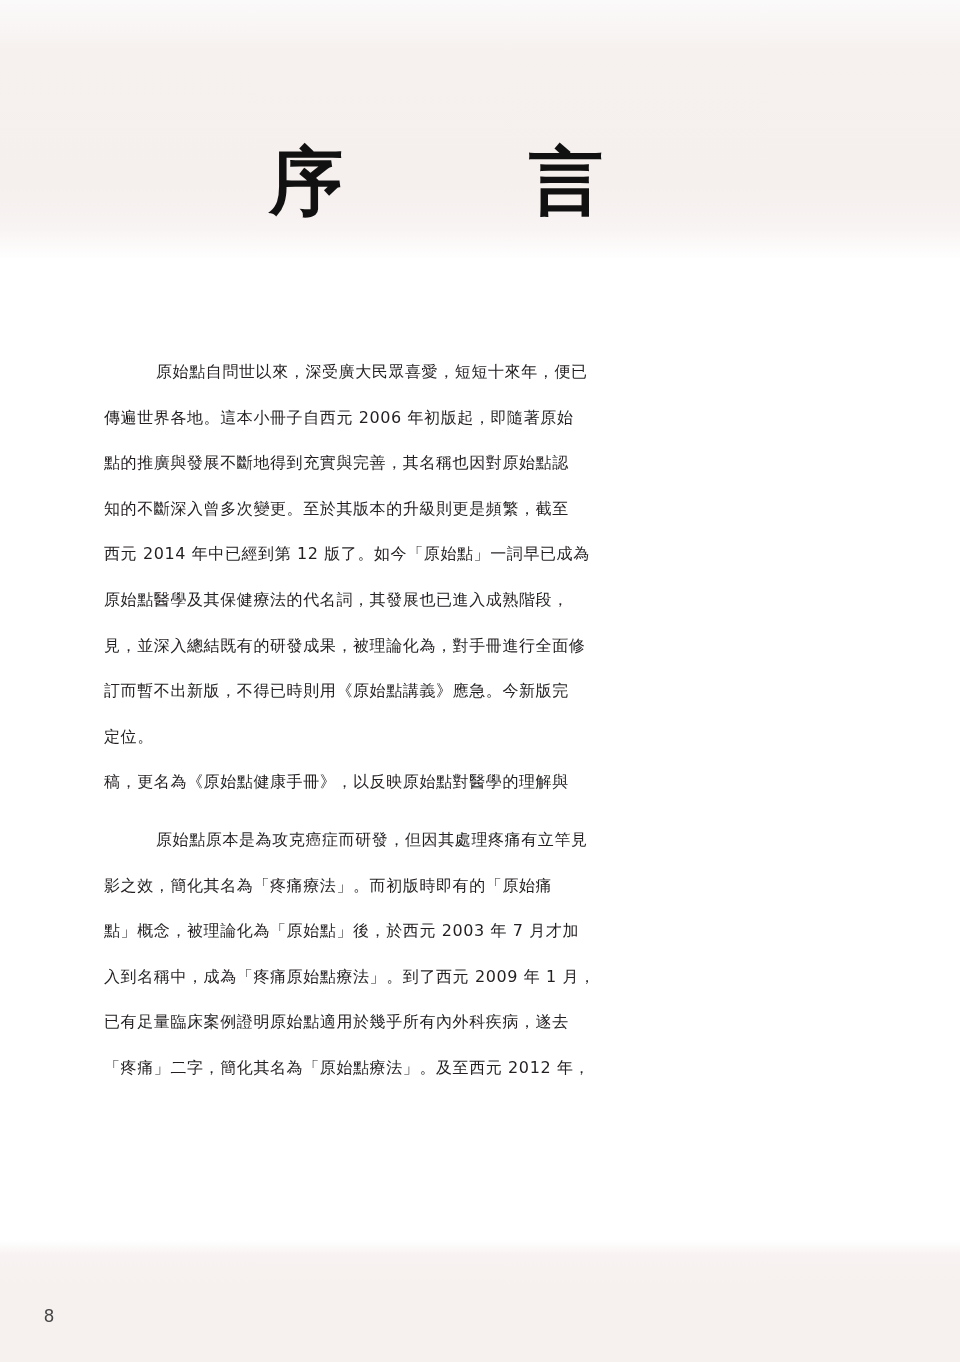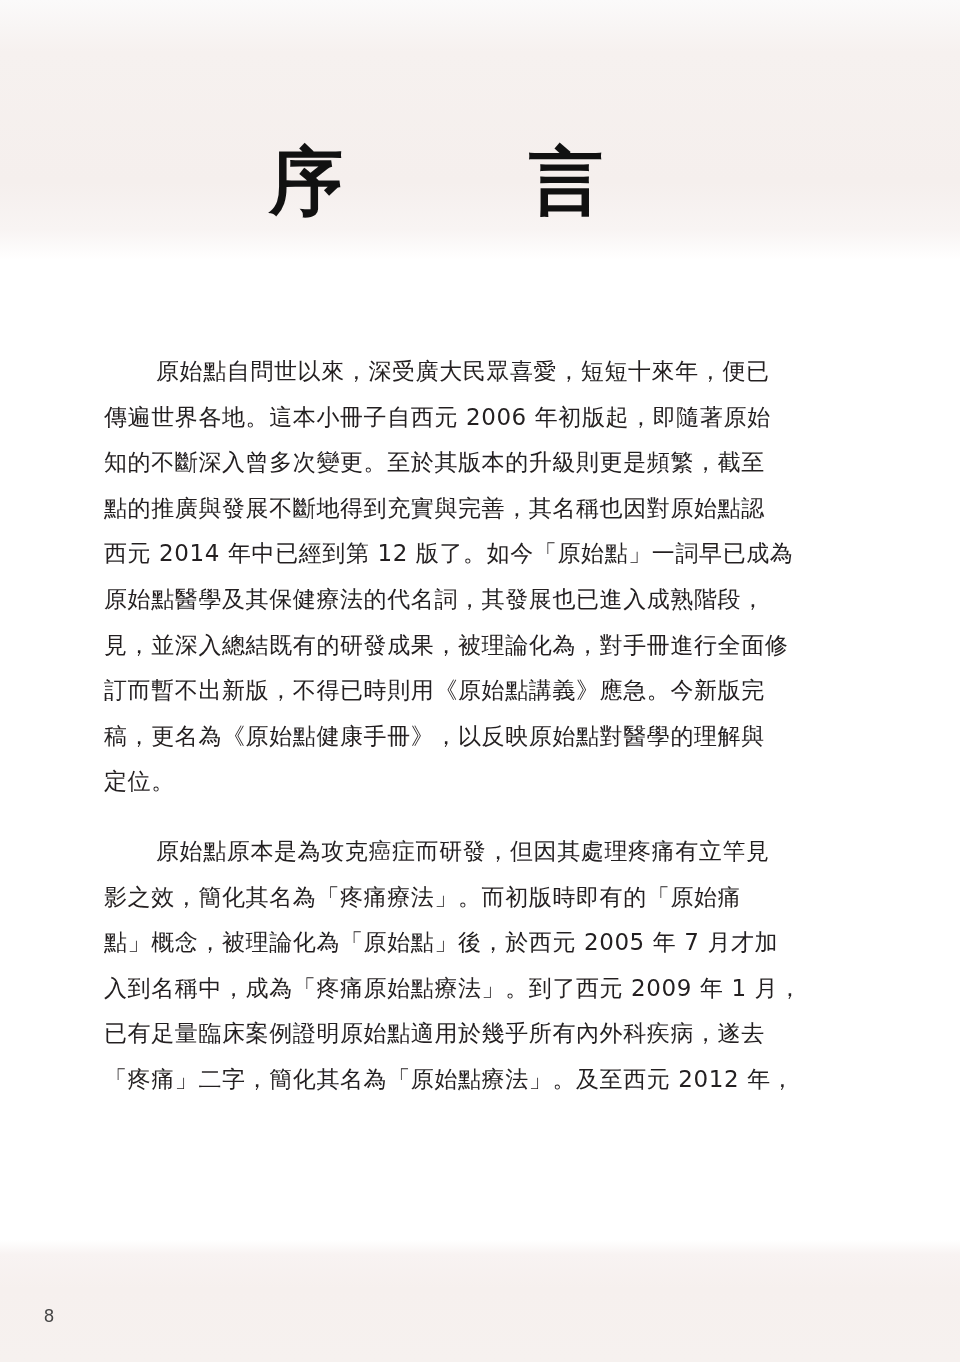--- a/index.html
+++ b/index.html
@@ -20,55 +20,55 @@
   .title {
     position: absolute; left: 0; top: 136px; width: 872px; text-align: center;
     font-family: "DejaVu Serif", "Liberation Serif", serif;
     font-size: 74px; font-weight: bold; line-height: 90px;
     letter-spacing: 56px; text-indent: 56px; color: #111;
   }
   .body-text {
     position: absolute; left: 104px; top: 349px; width: 756px;
   }
   .para {
-    margin: 0; font-size: 23px; line-height: 45.6px; letter-spacing: 0.6px;
+    margin: 0; font-size: 16px; line-height: 45.6px; letter-spacing: 0.6px;
     text-align: justify; word-break: break-all;
   }
-  .para + .para { margin-top: 24px; }
+  .para + .para { margin-top: 12px; }
   .line { display: block; white-space: nowrap; }
   .indent { padding-left: 52px; }
   .page-number {
     position: absolute; left: 44px; top: 1306px;
     font-size: 18px; color: #444; font-family: "Liberation Sans", sans-serif;
   }
 </style>
 </head>
 <body>
 
 <div class="band-top"></div>
 <div class="band-bottom"></div>
 
 <h1 class="title" style="margin:0;">序　言</h1>
 
 <div class="body-text">
   <p class="para">
     <span class="line indent">原始點自問世以來，深受廣大民眾喜愛，短短十來年，便已</span>
     <span class="line">傳遍世界各地。這本小冊子自西元 2006 年初版起，即隨著原始</span>
+    <span class="line">點的推廣與發展不斷地得到充實與完善，其名稱也因對原始點認</span>
     <span class="line">知的不斷深入曾多次變更。至於其版本的升級則更是頻繁，截至</span>
-    <span class="line">點的推廣與發展不斷地得到充實與完善，其名稱也因對原始點認</span>
     <span class="line">西元 2014 年中已經到第 12 版了。如今「原始點」一詞早已成為</span>
     <span class="line">原始點醫學及其保健療法的代名詞，其發展也已進入成熟階段，</span>
     <span class="line">見，並深入總結既有的研發成果，被理論化為，對手冊進行全面修</span>
     <span class="line">訂而暫不出新版，不得已時則用《原始點講義》應急。今新版完</span>
+    <span class="line">定位。</span>
     <span class="line">稿，更名為《原始點健康手冊》，以反映原始點對醫學的理解與</span>
-    <span class="line">定位。</span>
   </p>
   <p class="para">
     <span class="line indent">原始點原本是為攻克癌症而研發，但因其處理疼痛有立竿見</span>
     <span class="line">影之效，簡化其名為「疼痛療法」。而初版時即有的「原始痛</span>
-    <span class="line">點」概念，被理論化為「原始點」後，於西元 2005 年 7 月才加</span>
+    <span class="line">點」概念，被理論化為「原始點」後，於西元 2003 年 7 月才加</span>
     <span class="line">入到名稱中，成為「疼痛原始點療法」。到了西元 2009 年 1 月，</span>
     <span class="line">已有足量臨床案例證明原始點適用於幾乎所有內外科疾病，遂去</span>
     <span class="line">「疼痛」二字，簡化其名為「原始點療法」。及至西元 2012 年，</span>
   </p>
 </div>
 
 <div class="page-number">8</div>
 
 </body></html>

